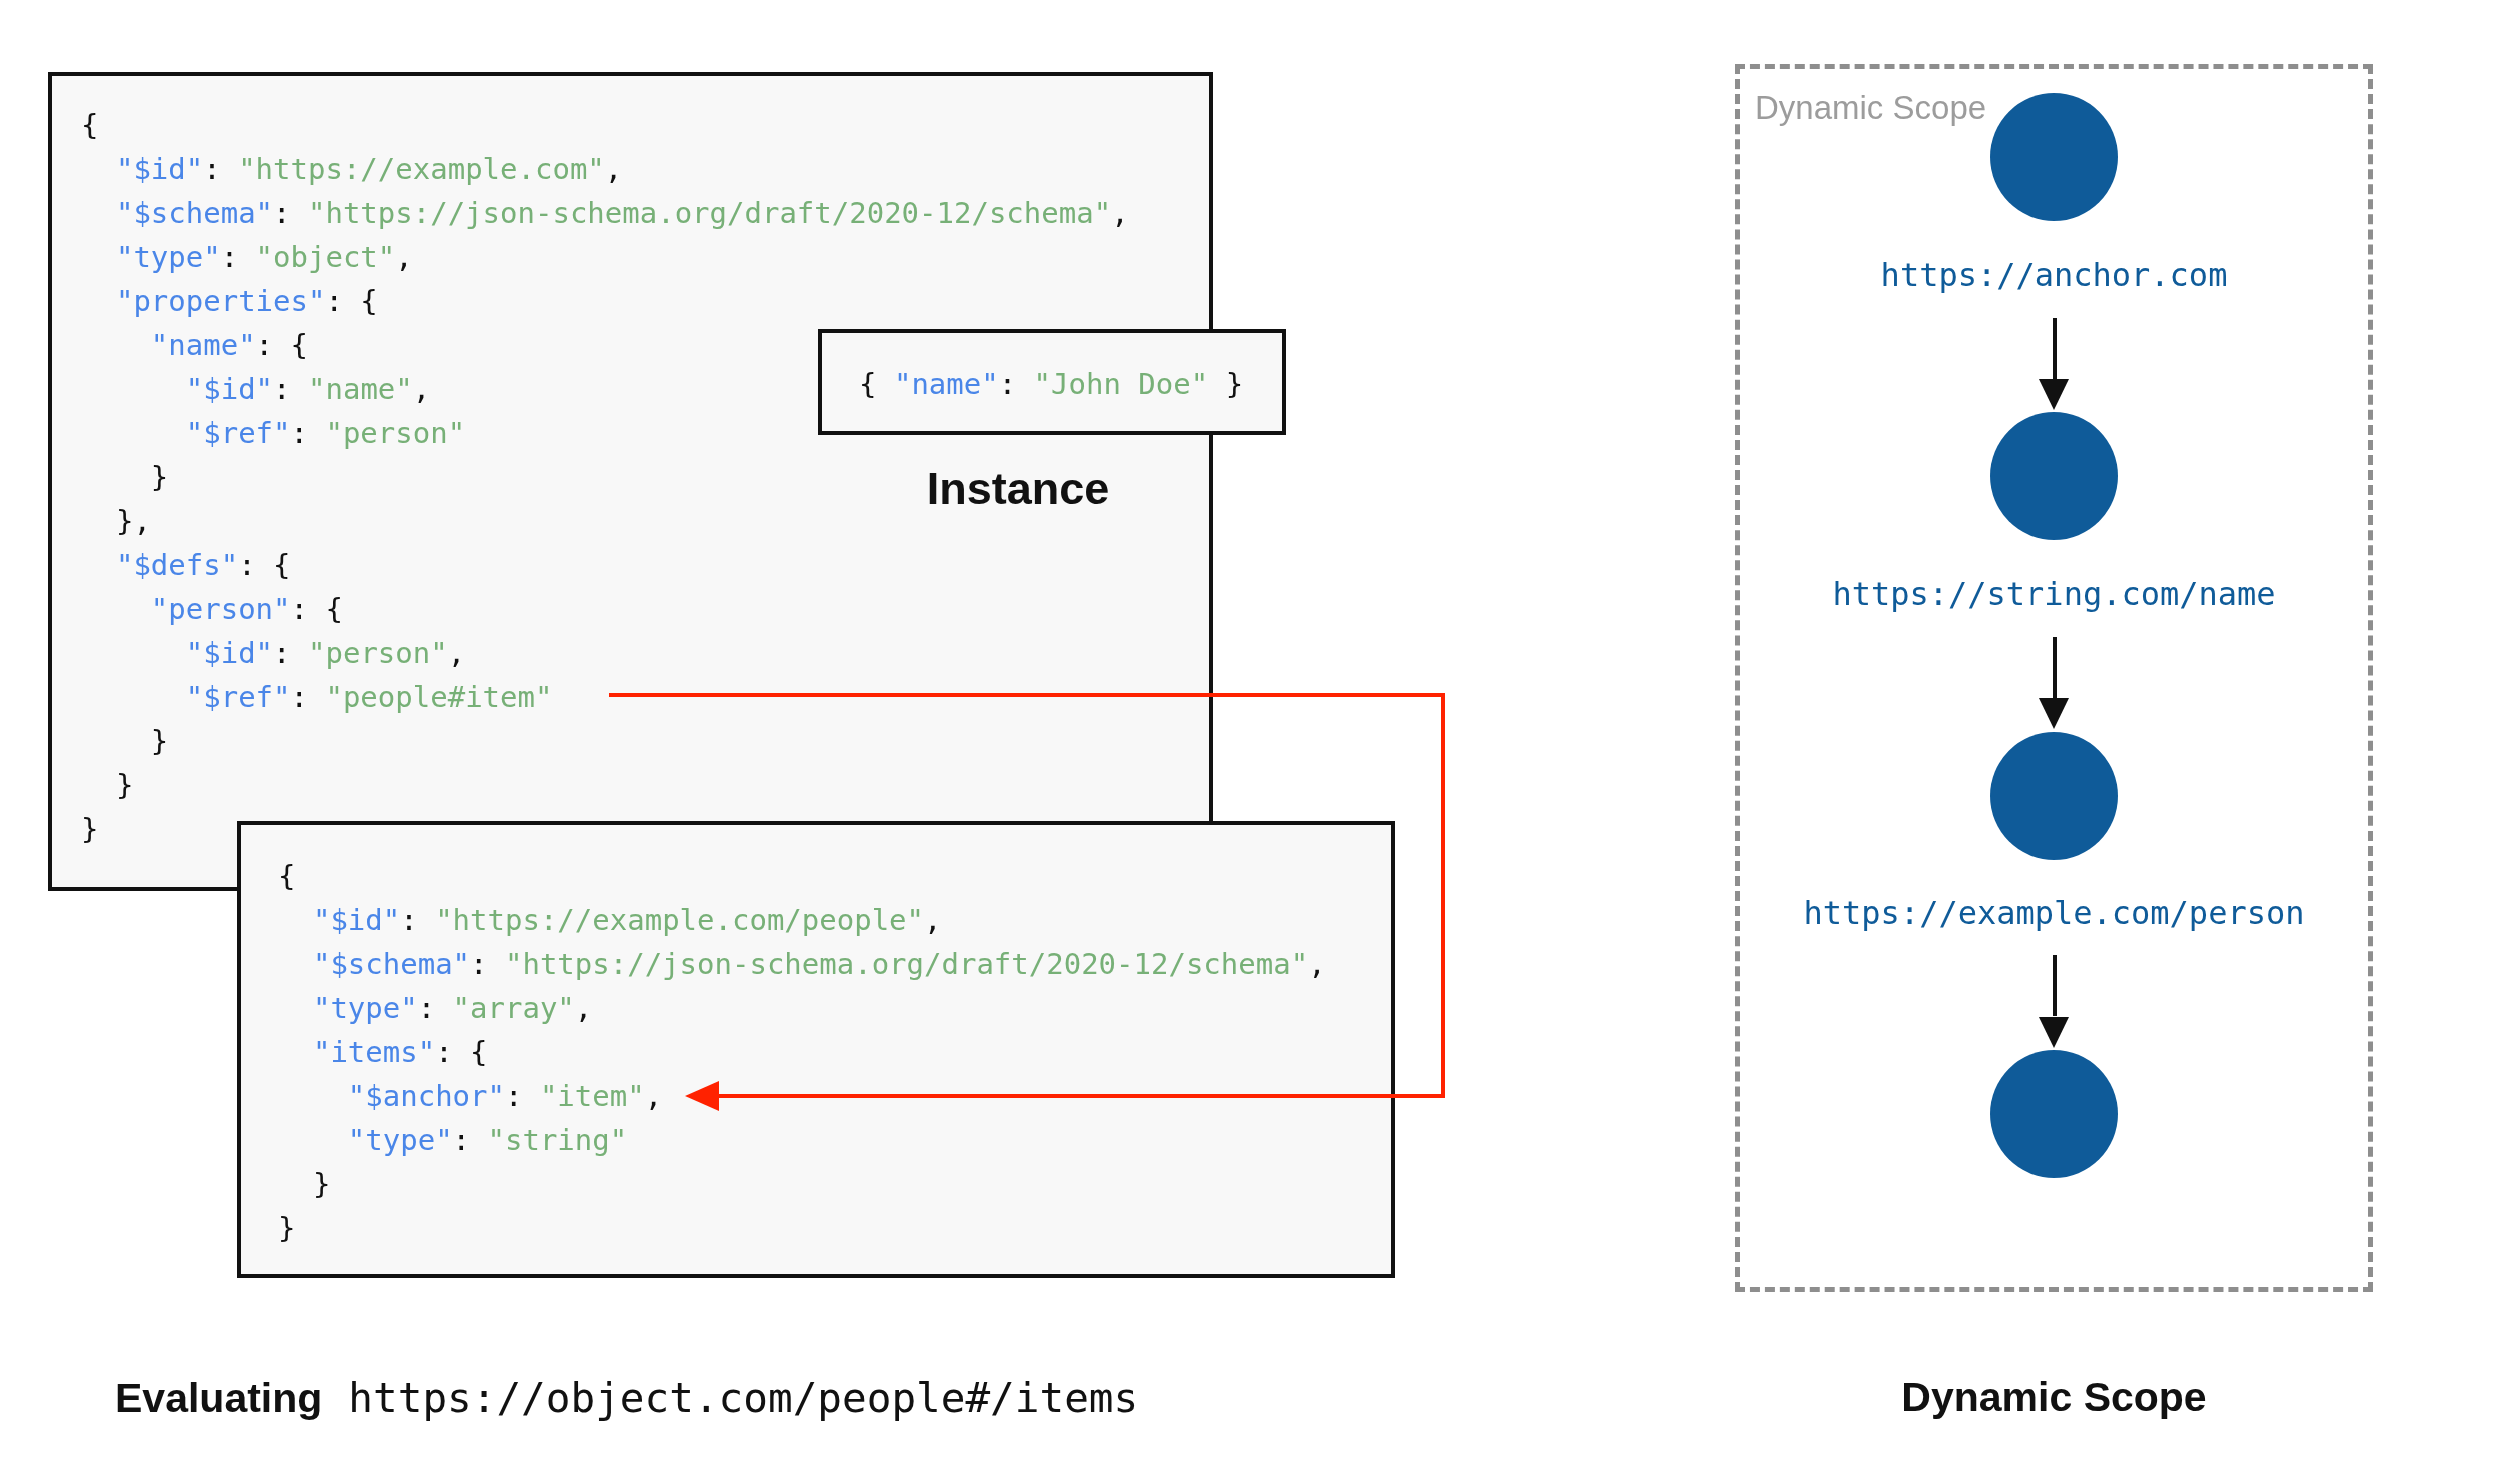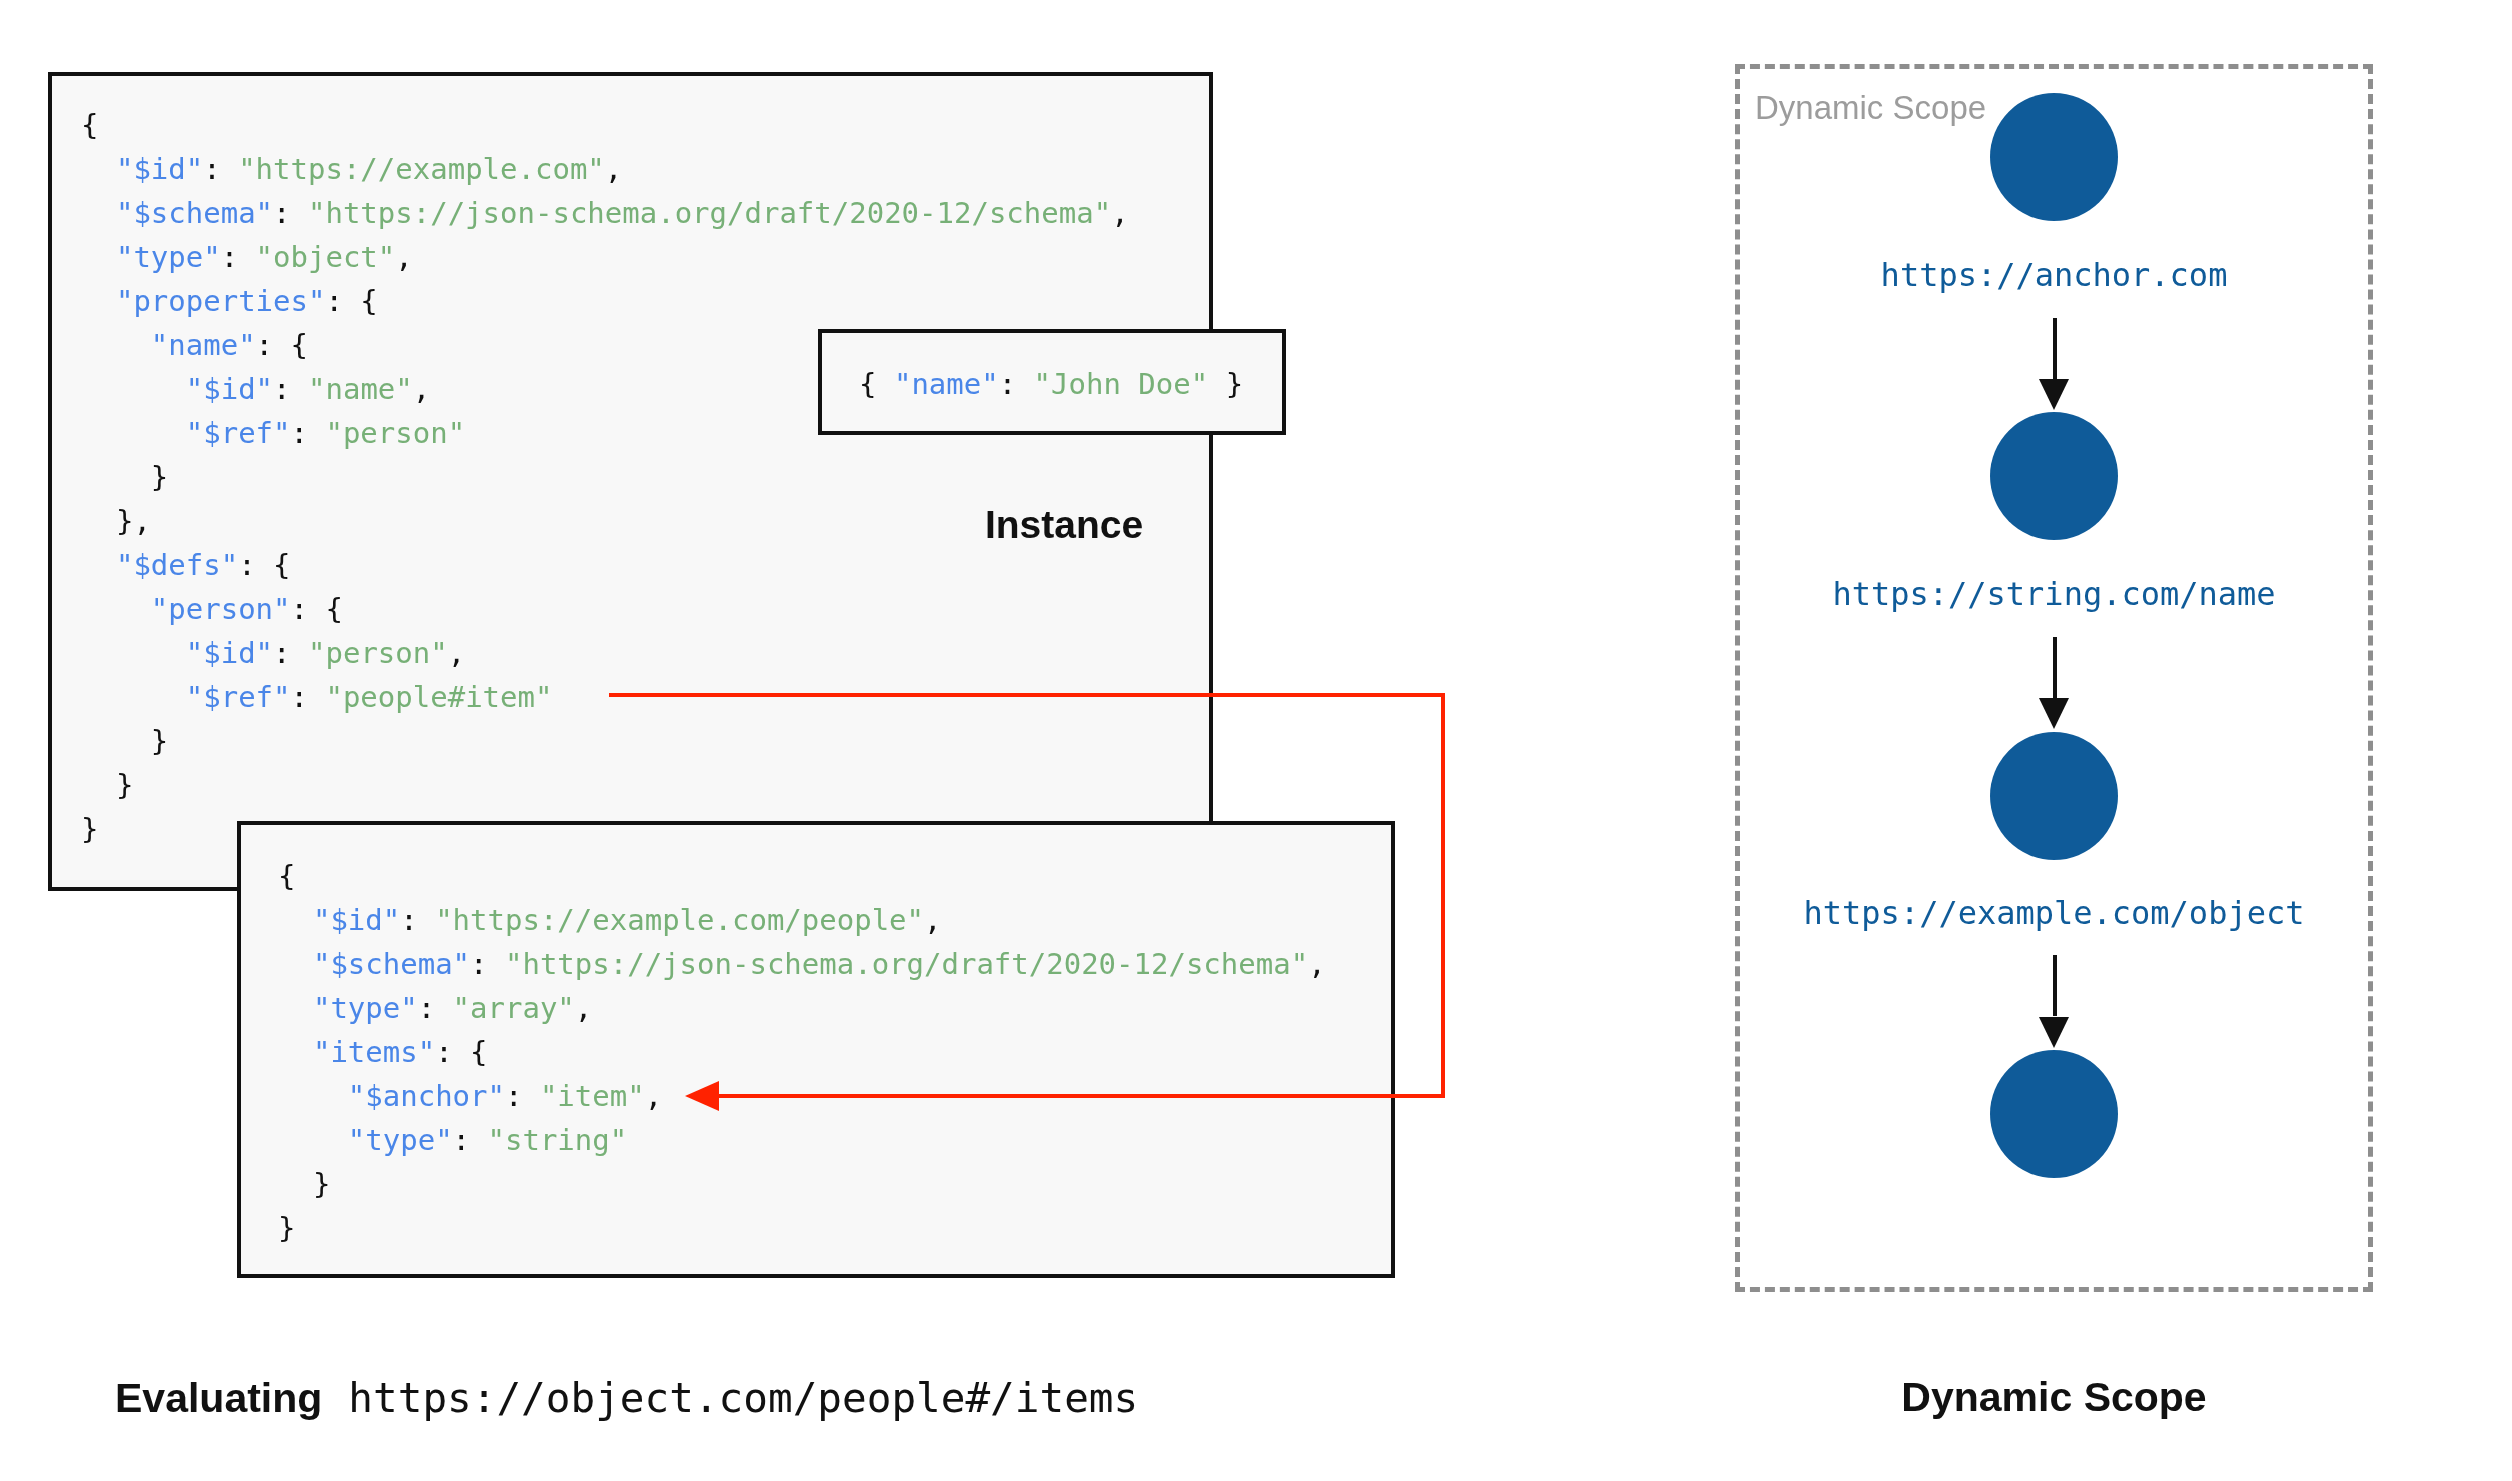--- a/index.html
+++ b/index.html
@@ -32,22 +32,22 @@
   .tok-k { color: var(--key_blue, #4a86e8); }
   .tok-s { color: var(--string_green, #77b077); }
   .tok-p { color: var(--ink_black, #111); }
 
   #schema1 { left: 48px; top: 72px; width: 1165px; height: 819px; }
   #schema1 .code { position: absolute; left: 29px; top: 27px; }
 
   #instance-box { left: 818px; top: 329px; width: 468px; height: 106px; border-width: 4.8px; }
   #instance-box .code { position: absolute; left: 37px; top: 27px; line-height: 48px; }
   #instance-label {
-    position: absolute; left: 830px; top: 463px; width: 468px;
-    text-align: center; font-weight: bold; font-size: 39px; color: var(--ink_black, #111); margin-top: 40px;
+    position: absolute; left: 784px; top: 463px; width: 468px;
+    text-align: center; font-weight: bold; font-size: 45px; color: var(--ink_black, #111);
   }
 
   #schema2 { left: 237px; top: 821px; width: 1158px; height: 457px; }
   #schema2 .code { position: absolute; left: 37px; top: 29px; }
 
   
   .red-seg { position: absolute; background: var(--red_arrow, #ff2200); z-index: 30; }
   #red-seg-top    { left: 609px; top: 693px; width: 835px; height: 4.3px; }
   #red-seg-right  { left: 1441px; top: 693px; width: 4.3px;    height: 405px; }
   #red-seg-bottom { left: 719px; top: 1094px; width: 726px; height: 4.3px; }
@@ -133,21 +133,21 @@
     <div class="scope-arrow-line" style="top:249px"></div>
     <div class="scope-arrow-head" style="top:310px"></div>
 
     <div class="scope-circle" style="top:343px"></div>
     <div class="scope-label" style="top:507px">https://string.com/name</div>
 
     <div class="scope-arrow-line" style="top:568px"></div>
     <div class="scope-arrow-head" style="top:629px"></div>
 
     <div class="scope-circle" style="top:663px"></div>
-    <div class="scope-label" style="top:826px">https://example.com/object</div>
+    <div class="scope-label" style="top:826px">https://example.com/person</div>
 
     <div class="scope-arrow-line" style="top:886px"></div>
     <div class="scope-arrow-head" style="top:948px"></div>
 
     <div class="scope-circle" style="top:981px"></div>
   </div>
 
   <div id="caption-left">
     <span class="bold">Evaluating</span>
     <span class="uri">https://object.com/people#/items</span>

